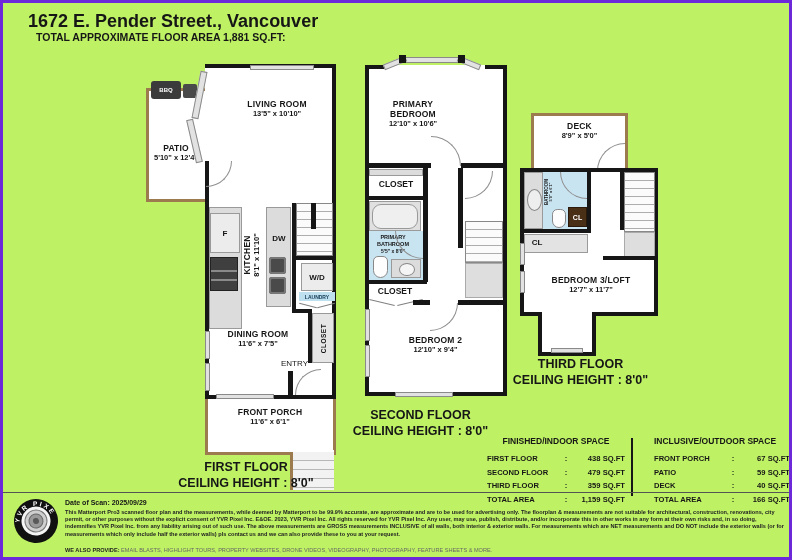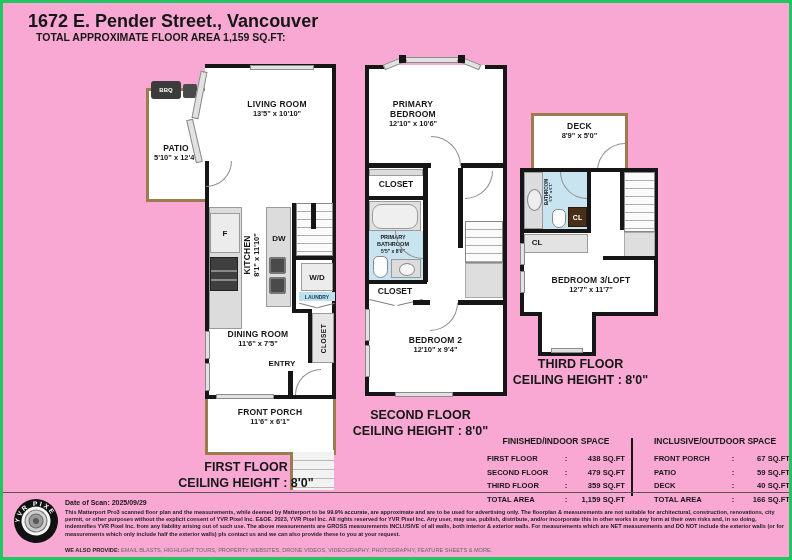--- a/index.html
+++ b/index.html
@@ -1,17 +1,17 @@
 <!DOCTYPE html>
 <html><head>
 <meta charset="utf-8">
 <style>
   html,body{margin:0;padding:0;background:#e8e8e8;}
-  .sheet{position:relative;width:792px;height:560px;background:#f9a8d4;box-sizing:border-box;
-         border:3px solid #22c55e;font-family:"Liberation Sans",sans-serif;color:#161616;overflow:hidden;}
+  .sheet{position:relative;width:792px;height:560px;background:#bef264;box-sizing:border-box;
+         border:3px solid #6d28d9;font-family:"Liberation Sans",sans-serif;color:#161616;overflow:hidden;}
   .abs{position:absolute;}
   .wall{position:absolute;background:#161616;}
   .win{position:absolute;background:#e2e2e2;border:1px solid #8a8a8a;box-sizing:border-box;}
   .fix{position:absolute;background:#dcdcdc;border:1px solid #9a9a9a;box-sizing:border-box;}
   .stairs{position:absolute;background:repeating-linear-gradient(180deg,#fbfbfb 0 7px,#adadad 7px 8px);
           border:1px solid #888;box-sizing:border-box;}
   .arc{position:absolute;box-sizing:border-box;border:0 solid #8f8f8f;}
   .arc.h-tl{border-bottom-right-radius:100%;border-right-width:1px;border-bottom-width:1px;}
   .arc.h-tr{border-bottom-left-radius:100%;border-left-width:1px;border-bottom-width:1px;}
   .arc.h-bl{border-top-right-radius:100%;border-top-width:1px;border-right-width:1px;}
@@ -32,21 +32,21 @@
   .trow .val{flex:1;text-align:right;}
   .tiny{font-size:5.5px;line-height:1.25;}
   .chev{position:absolute;height:1px;background:#808080;}
 </style>
 </head>
 <body>
 
 <div class="sheet">
 
   <div class="abs" style="left:25px;top:8px;font-size:18px;font-weight:bold;">1672 E. Pender Street., Vancouver</div>
-  <div class="abs" style="left:33px;top:28px;font-size:10.5px;font-weight:bold;">TOTAL APPROXIMATE FLOOR AREA 1,159 SQ.FT:</div>
+  <div class="abs" style="left:33px;top:28px;font-size:10.5px;font-weight:bold;">TOTAL APPROXIMATE FLOOR AREA 1,881 SQ.FT:</div>
 
   <div>
 
     <div class="outdoor" style="left:143px;top:85px;width:62px;height:114px;"></div>
     <div class="abs" style="left:148px;top:78px;width:30px;height:18px;background:#3b3b3b;border-radius:3px;color:#fff;font-size:6px;font-weight:bold;display:flex;align-items:center;justify-content:center;">
       <span>BBQ</span>
     </div>
     <div class="abs" style="left:180px;top:81px;width:14px;height:14px;background:#4a4a4a;border-radius:2px;"></div>
     <div class="rl" style="left:137px;top:140px;width:72px;">
       <div class="rn">PATIO</div>
@@ -98,21 +98,21 @@
     <div class="wall" style="left:305px;top:308px;width:4px;height:52px;"></div>
     <div class="fix" style="left:309px;top:310px;width:22px;height:50px;background:#e6e6e6;"></div>
     <div class="vtext" style="left:285px;top:329px;width:70px;height:13px;transform:rotate(-90deg);font-size:6.5px;letter-spacing:.5px;">
       <span>CLOSET</span>
     </div>
 
     <div class="rl" style="left:200px;top:326px;width:110px;">
       <div class="rn">DINING ROOM</div>
       <div class="rd">11'6" x 7'5"</div>
     </div>
-    <div class="abs" style="left:254px;top:356px;width:50px;text-align:center;font-size:8px;font-weight:bold;">
+    <div class="abs" style="left:278px;top:356px;width:50px;font-size:8px;font-weight:normal;">
       <span>ENTRY</span>
     </div>
     <div class="wall" style="left:285px;top:368px;width:5px;height:28px;"></div>
     <div class="arc h-br" style="left:292px;top:366px;width:26px;height:26px;"></div>
     <div class="win" style="left:213px;top:391px;width:58px;height:5px;"></div>
     <div class="win" style="left:202px;top:328px;width:5px;height:28px;"></div>
     <div class="win" style="left:202px;top:360px;width:5px;height:28px;"></div>
 
     <div class="outdoor" style="left:202px;top:396px;width:131px;height:56px;border-top:none;"></div>
     <div class="abs" style="left:287px;top:447px;width:44px;height:5px;background:#fff;"></div>

